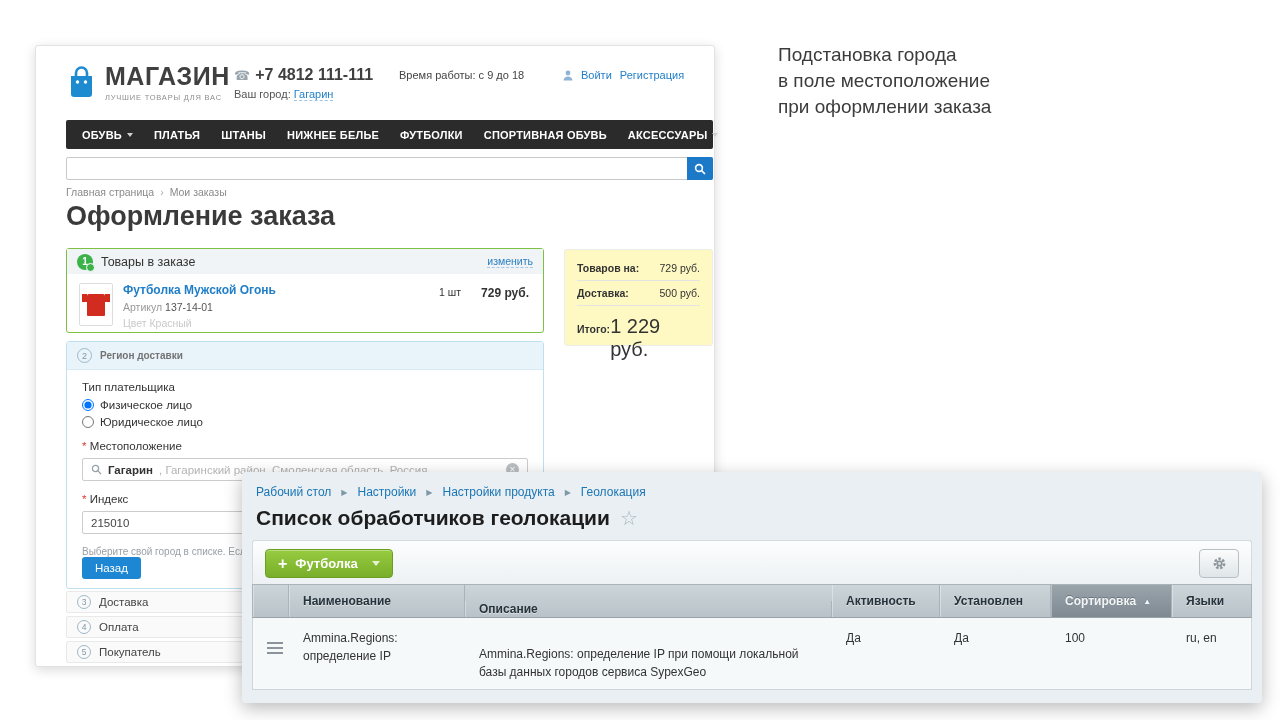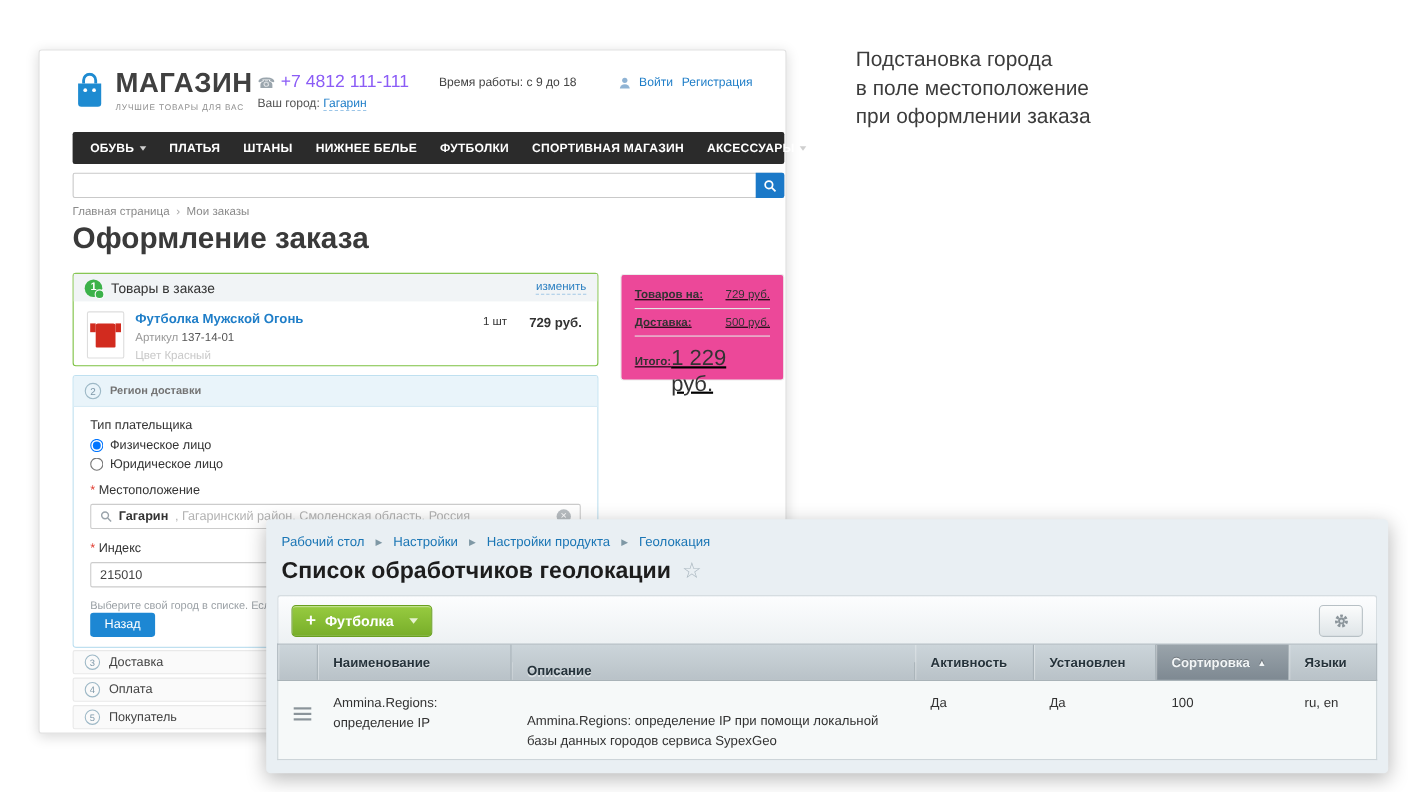--- a/index.html
+++ b/index.html
@@ -13,21 +13,21 @@
           border:1px solid #e2e2e2; border-radius:3px; box-shadow:0 3px 12px rgba(0,0,0,.15); }
   .shop-inner { position:relative; width:100%; height:100%; }
 
   .logo { position:absolute; left:32px; top:16px; display:flex; align-items:center; gap:10px; }
   .logo-title { font-size:25px; font-weight:bold; color:#404040; letter-spacing:.5px; }
   .logo-sub { font-size:7.5px; color:#8e8e8e; letter-spacing:.8px; margin-top:2px; }
 
   .phone-block { position:absolute; left:198px; top:20px; }
   .phone-line { display:flex; align-items:center; gap:5px; }
   .phone-icon { color:#9aa5ad; font-size:13px; }
-  .phone-num { font-size:16px; font-weight:normal; color:#8b5cf6; }
+  .phone-num { font-size:16px; font-weight:bold; color:#404040; }
   .city-line { font-size:11px; color:#555; margin-top:4px; }
   .city-link { color:#1f7ec8; border-bottom:1px dashed #9cc6e8; cursor:pointer; }
 
   .hours { position:absolute; left:363px; top:23px; font-size:11px; color:#444; }
 
   .auth { position:absolute; left:527px; top:23px; font-size:11px; color:#1f7ec8; display:flex; align-items:center; gap:8px; }
   .auth a { color:#1f7ec8; text-decoration:none; cursor:pointer; }
 
   .nav { position:absolute; left:30px; top:74px; width:647px; height:29px; background:#2b2b2b; border-radius:2px;
          display:flex; align-items:center; gap:21px; padding:0 16px; }
@@ -58,21 +58,21 @@
   .shirt::before { content:""; position:absolute; top:0; left:-5px; width:5px; height:8px; background:#d22b1f; }
   .shirt::after  { content:""; position:absolute; top:0; right:-5px; width:5px; height:8px; background:#d22b1f; }
   .p-name { margin-left:44px; font-size:12px; font-weight:bold; color:#1f7ec8; cursor:pointer; }
   .p-sku { margin-left:44px; margin-top:4px; font-size:10.5px; color:#999; }
   .p-sku b { color:#555; font-weight:normal; }
   .p-color { margin-left:44px; margin-top:4px; font-size:10.5px; color:#c9c9c9; }
   .p-qty { position:absolute; left:372px; top:12px; font-size:10.5px; color:#333; }
   .p-price { position:absolute; right:14px; top:12px; font-size:12px; font-weight:bold; color:#333; }
 
   
-  .totals { position:absolute; left:528px; top:203px; width:149px; height:97px; background:#ec4899; border:1px solid #ececec; border-radius:3px; padding:9px 12px;text-decoration:underline; }
+  .totals { position:absolute; left:528px; top:203px; width:149px; height:97px; background:#fef9c3; border:1px solid #ececec; border-radius:3px; padding:9px 12px; }
   .t-row { display:flex; justify-content:space-between; font-size:10.5px; color:#333; padding:3px 0 6px; border-bottom:1px solid #e4e4e4; }
   .t-row + .t-row { padding-top:6px; }
   .t-row .lbl { font-weight:bold; }
   .t-total { display:flex; align-items:baseline; justify-content:space-between; margin-top:9px; }
   .t-total .lbl { font-size:10.5px; font-weight:bold; color:#333; }
   .t-total .val { font-size:20px; color:#333; }
 
   
   .region { position:absolute; left:30px; top:295px; width:478px; height:248px; border:1px solid #bfe0f0; border-radius:3px; background:#fff; }
   .rb-head { height:28px; background:#e9f4fa; border-bottom:1px solid #d8ebf5; display:flex; align-items:center; gap:8px; padding:0 10px; }
@@ -194,21 +194,21 @@
     <span class="nav-item">
           <span>ШТАНЫ</span>
         </span>
     <span class="nav-item">
           <span>НИЖНЕЕ БЕЛЬЕ</span>
         </span>
     <span class="nav-item">
           <span>ФУТБОЛКИ</span>
         </span>
     <span class="nav-item">
-          <span>СПОРТИВНАЯ МАГАЗИН</span>
+          <span>СПОРТИВНАЯ ОБУВЬ</span>
         </span>
     <span class="nav-item">
           <span>АКСЕССУАРЫ</span>
           <span class="caret"></span>
         </span>
   </div>
 
   <div class="search">
     <input type="text" style="">
     <button class="search-btn">

